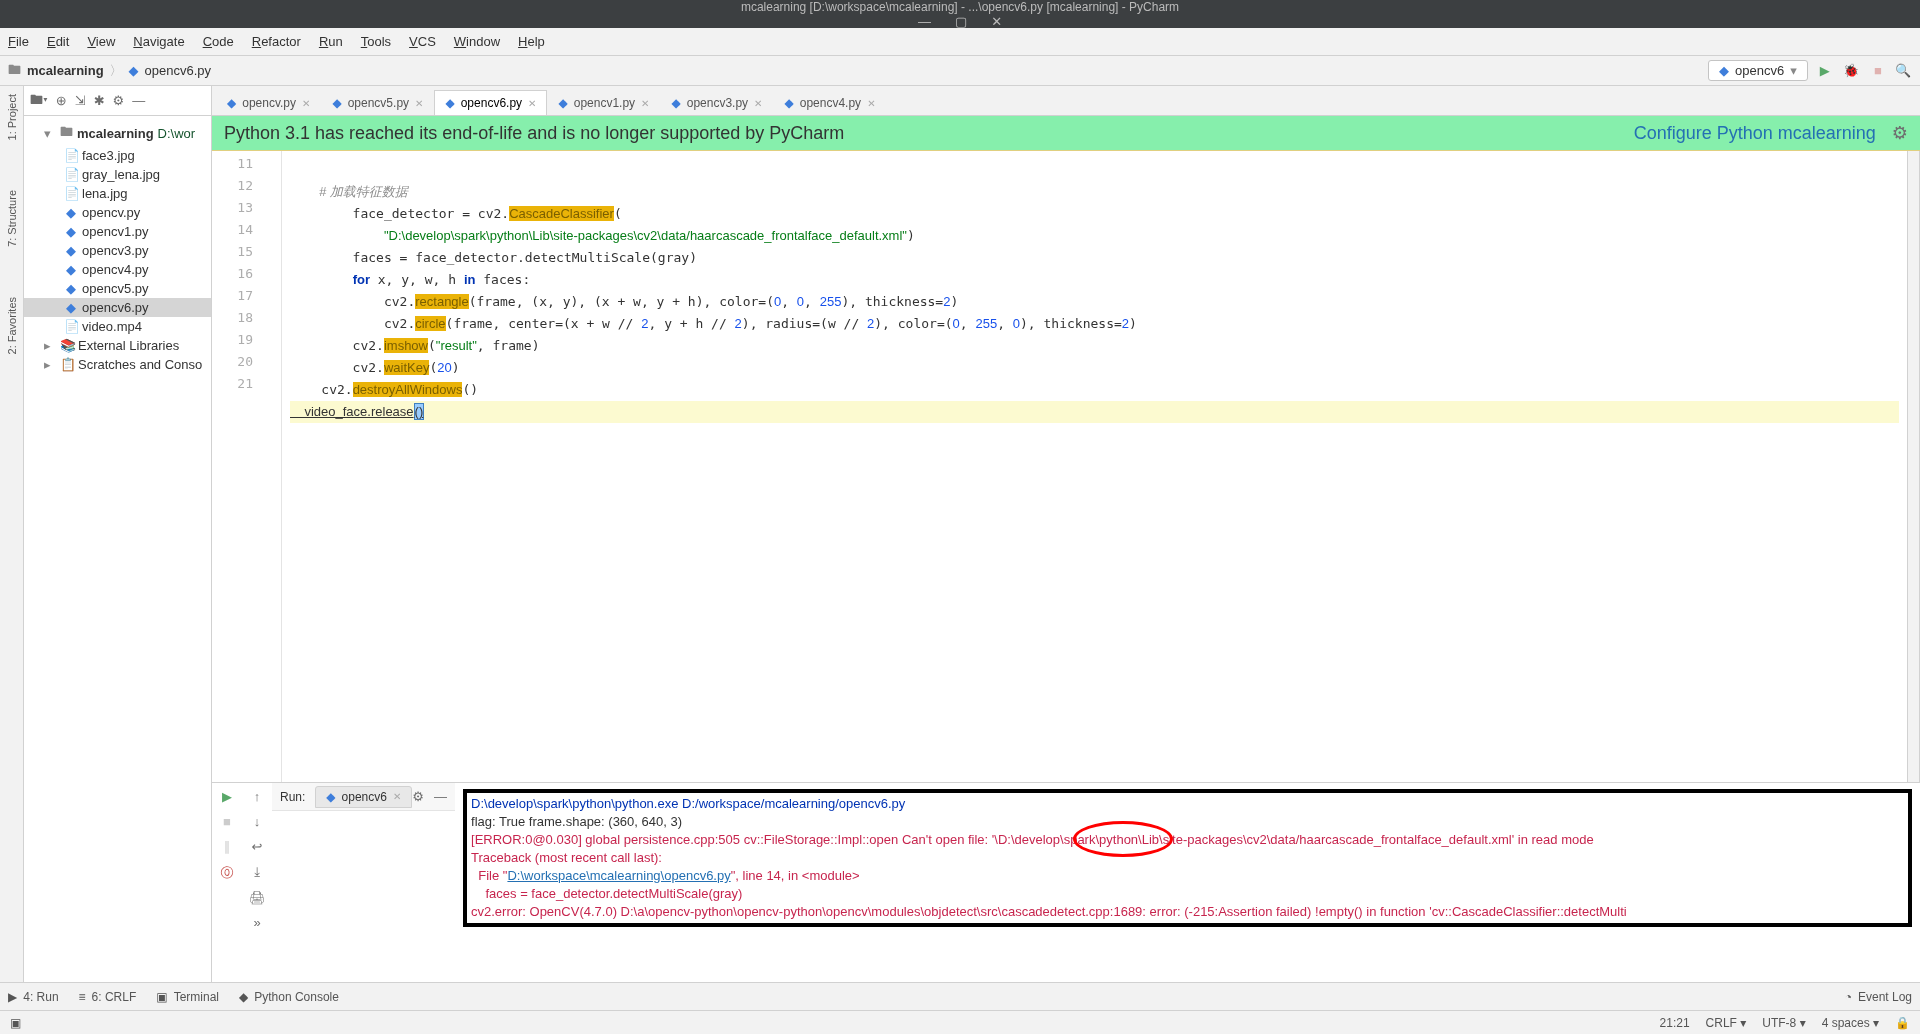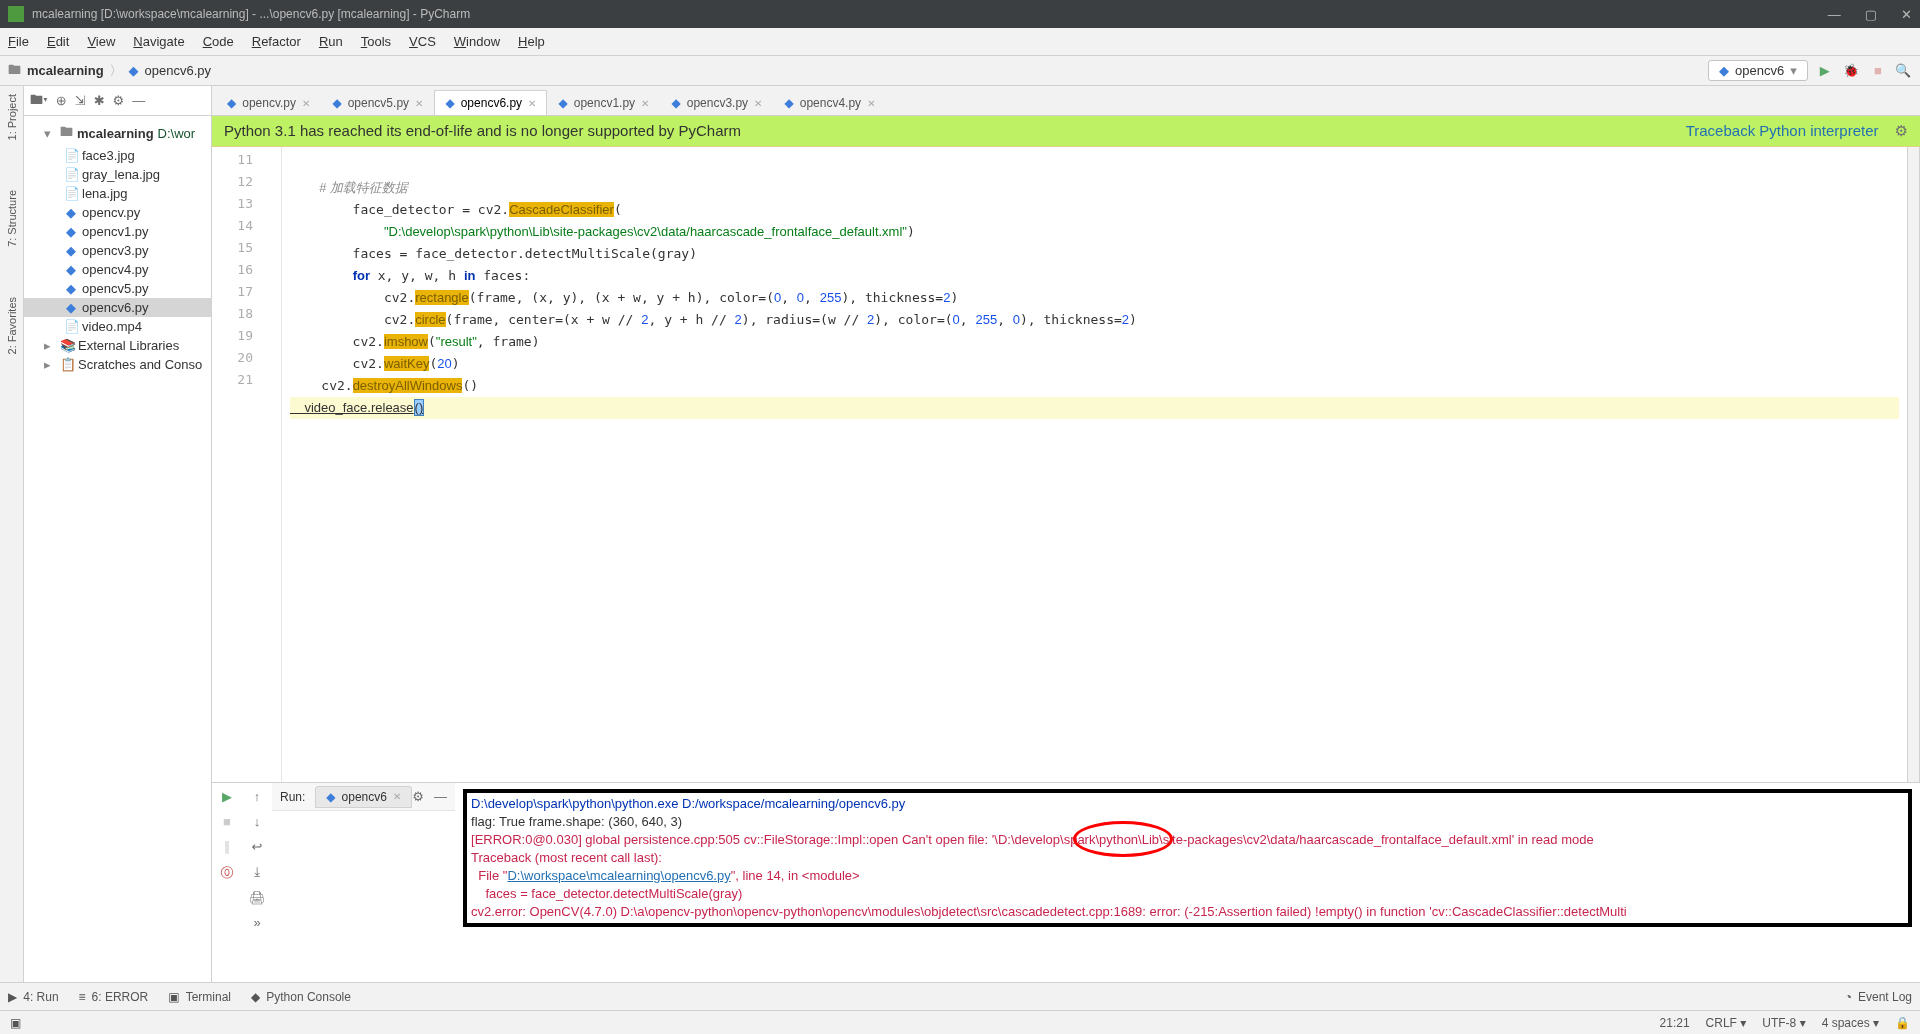--- a/index.html
+++ b/index.html
@@ -1,17 +1,17 @@
 <!DOCTYPE html>
 <html><head>
 <meta charset="utf-8">
 <style>
 * { margin:0; padding:0; box-sizing:border-box; font-family:"Segoe UI",Arial,sans-serif; }
 body { background:#f2f2f2; font-size:13px; color:#333; overflow:hidden; width:1920px; height:1034px; }
-.titlebar { background:#3c3f41; color:#bbb; height:28px; display:flex; align-items:center; padding:0 8px; }
+.titlebar { background:#3c3f41; color:#bbb; height:28px; display:flex; align-items:center; padding:0 8px;flex-direction:column; }
 .titlebar .icon { width:16px; height:16px; background:#4e9a3f; margin-right:8px; }
 .titlebar-text { flex:1; font-size:12px; }
 .win-controls { display:flex; gap:24px; color:#bbb; }
 .win-controls span { cursor:pointer; }
 .menubar { background:#f2f2f2; height:28px; display:flex; align-items:center; padding:0 8px; border-bottom:1px solid #d1d1d1; gap:18px; }
 .menubar span { cursor:pointer; }
 .menubar .u { text-decoration:underline; }
 .navbar { background:#f2f2f2; height:30px; display:flex; align-items:center; padding:0 8px; border-bottom:1px solid #d1d1d1; }
 .breadcrumb { display:flex; align-items:center; gap:6px; }
 .breadcrumb .chev { color:#aaa; }
@@ -33,21 +33,21 @@
 .tree-row.sel { background:#d5d5d5; }
 .tree-row .exp { width:12px; color:#888; }
 .tree-row.indent1 { padding-left:40px; }
 .tree-row.indent0 { padding-left:20px; }
 .file-ico { width:14px; text-align:center; }
 .editor-area { flex:1; display:flex; flex-direction:column; background:#fff; min-width:0; }
 .editor-tabs { height:30px; border-bottom:1px solid #d1d1d1; display:flex; align-items:flex-end; background:#f2f2f2; padding-left:4px; }
 .etab { padding:5px 10px; border:1px solid transparent; border-bottom:none; display:flex; align-items:center; gap:6px; font-size:12px; cursor:pointer; color:#555; }
 .etab.active { background:#fff; border-color:#d1d1d1; color:#000; }
 .close-x { color:#aaa; font-size:10px; }
-.banner { background:#bef264; border-bottom:1px solid #e0d080; padding:6px 12px; display:flex; align-items:flex-start; font-size:15px; }
+.banner { background:#86efac; border-bottom:1px solid #e0d080; padding:6px 12px; display:flex; align-items:flex-end; font-size:18px; }
 .banner-link { color:#2470b3; cursor:pointer; margin-right:10px; }
 .banner-gear { color:#6e6e6e; cursor:pointer; margin-left:6px; }
 .code-wrap { flex:1; display:flex; overflow:hidden; border-right:1px solid #d1d1d1;}
 .gutter { width:70px; background:#fff; border-right:1px solid #e4e4e4; text-align:right; padding:2px 28px 2px 6px; color:#adadad; font-family:Consolas,monospace; font-size:13px; line-height:22px; }
 .code { flex:1; padding:2px 8px; font-family:Consolas,monospace; font-size:13px; line-height:22px; white-space:pre; overflow:auto;margin-top:28px; }
 .code .kw { color:#0033b3; font-weight:bold; }
 .code .fn { color:#7a5f00; background:#eab308; }
 .code .str { color:#067d17; }
 .code .num { color:#1750eb; }
 .code .cmt { color:#8c8c8c; font-style:italic; }
@@ -163,21 +163,21 @@
         <div class="etab"><span class="py-ico">◆</span>opencv.py <span class="close-x">✕</span></div>
         <div class="etab"><span class="py-ico">◆</span>opencv5.py <span class="close-x">✕</span></div>
         <div class="etab active"><span class="py-ico">◆</span>opencv6.py <span class="close-x">✕</span></div>
         <div class="etab"><span class="py-ico">◆</span>opencv1.py <span class="close-x">✕</span></div>
         <div class="etab"><span class="py-ico">◆</span>opencv3.py <span class="close-x">✕</span></div>
         <div class="etab"><span class="py-ico">◆</span>opencv4.py <span class="close-x">✕</span></div>
       </div>
     <div class="banner">
       <span>Python 3.1 has reached its end-of-life and is no longer supported by PyCharm</span>
       <div class="spacer"></div>
-      <span class="banner-link">Traceback Python interpreter</span>
+      <span class="banner-link">Configure Python mcalearning</span>
       <span class="banner-gear">⚙</span>
     </div>
     <div class="code-wrap">
       <div class="gutter" id="gutter">11<br>12<br>13<br>14<br>15<br>16<br>17<br>18<br>19<br>20<br>21<br></div>
       <div class="code" id="code"><span class="cmt">        # 加载特征数据</span>
         face_detector = cv2.<span class="fn">CascadeClassifier</span>(
             <span class="str">"D:\develop\spark\python\Lib\site-packages\cv2\data/haarcascade_frontalface_default.xml"</span>)
         faces = face_detector.detectMultiScale(gray)
         <span class="kw">for</span> x, y, w, h <span class="kw">in</span> faces:
             cv2.<span class="fn">rectangle</span>(frame, (x, y), (x + w, y + h), color=(<span class="num">0</span>, <span class="num">0</span>, <span class="num">255</span>), thickness=<span class="num">2</span>)
@@ -218,21 +218,21 @@
           <span style="color:#6e6e6e;margin-left:10px">—</span>
         </div>
         <div class="console" id="console" style="position:relative"><div class="red-box"><div class="blue">D:\develop\spark\python\python.exe D:/workspace/mcalearning/opencv6.py</div><div class="">flag: True frame.shape: (360, 640, 3)</div><div class="err">[ERROR:0@0.030] global persistence.cpp:505 cv::FileStorage::Impl::open Can't open file: '\D:\develop\spark\python\Lib\site-packages\cv2\data/haarcascade_frontalface_default.xml' in read mode</div><div class="err">Traceback (most recent call last):</div><div class="err">  File "<span class="link">D:\workspace\mcalearning\opencv6.py</span>", line 14, in &lt;module&gt;</div><div class="err">    faces = face_detector.detectMultiScale(gray)</div><div class="err">cv2.error: OpenCV(4.7.0) D:\a\opencv-python\opencv-python\opencv\modules\objdetect\src\cascadedetect.cpp:1689: error: (-215:Assertion failed) !empty() in function 'cv::CascadeClassifier::detectMulti</div></div><div class="red-circle" style="top:38px;left:618px;"></div></div>
       </div>
     </div>
   </div>
 </div>
 
 <div class="bottom-tabs">
   <div class="bottom-tab">▶ <span>4: Run</span></div>
-  <div class="bottom-tab">≡ <span>6: ERROR</span></div>
+  <div class="bottom-tab">≡ <span>6: CRLF</span></div>
   <div class="bottom-tab">▣ <span>Terminal</span></div>
   <div class="bottom-tab">◆ <span>Python Console</span></div>
   <div class="spacer"></div>
   <div class="bottom-tab">◔ <span>Event Log</span></div>
 </div>
 
 <div class="statusbar">
   <span>▣</span>
   <div class="spacer"></div>
   <span>21:21</span>

